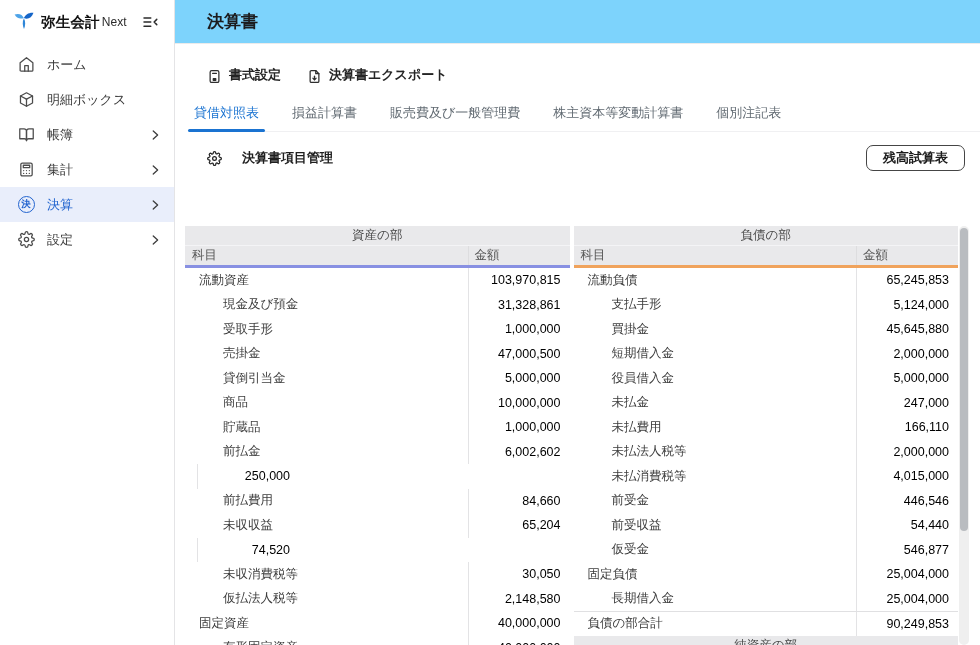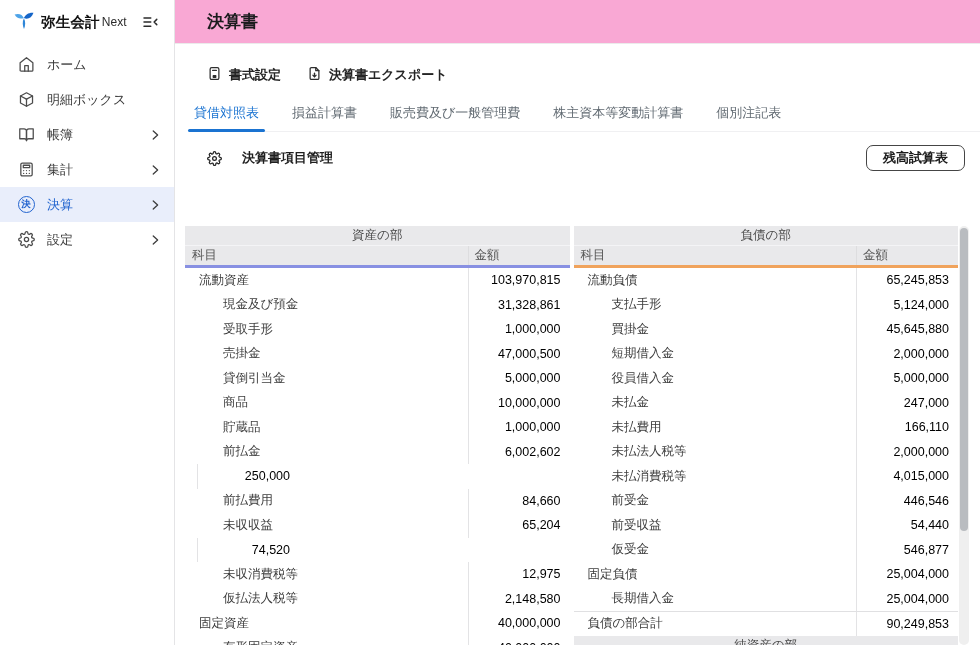--- a/index.html
+++ b/index.html
@@ -45,29 +45,29 @@
   .kessan-badge{
     width:17px;height:17px;border-radius:50%;
     border:1.6px solid var(--sidebar-active-text);
     font-size:9.5px;font-weight:bold;line-height:14px;text-align:center;
     color:var(--sidebar-active-text);
   }
 
   
   .main{flex:1;display:flex;flex-direction:column;min-width:0;}
   .page-header{
-    height:44px;background:#f9a8d4;border-bottom:1px solid #ebebeb;
+    height:44px;background:#7dd3fc;border-bottom:1px solid #ebebeb;
     display:flex;align-items:center;padding-left:32px;
   }
   .page-title{font-size:17px;font-weight:bold;color:#1c1c1e;}
 
   .content{flex:1;background:#fff;position:relative;}
 
   .toolbar{margin:20px 0 0 32px;display:flex;align-items:center;gap:26px;height:22px;}
-  .toolbar-btn{display:flex;align-items:flex-start;gap:7px;cursor:pointer;color:#242424;}
+  .toolbar-btn{display:flex;align-items:flex-end;gap:7px;cursor:pointer;color:#242424;}
   .toolbar-btn .tb-icon{width:15px;height:15px;color:#2e2e2e;}
   .toolbar-btn .tb-label{font-size:13px;font-weight:bold;}
 
   .tabs{
     margin:16px 0 0 16px;display:flex;gap:27px;
     border-bottom:1px solid #f0f0f2;height:30px;
   }
   .tab{
     padding:0 3px;font-size:13px;color:#616a72;cursor:pointer;
     font-weight:500;line-height:22px;position:relative;white-space:nowrap;
@@ -348,21 +348,21 @@
               </div>
               <div class="bs-row">
                 <span class="acct i2">未収収益</span>
                 <span class="amt">65,204</span>
               </div>
               <div class="bs-row">
                 <span class="amt">74,520</span>
               </div>
               <div class="bs-row">
                 <span class="acct i2">未収消費税等</span>
-                <span class="amt">12,975</span>
+                <span class="amt">30,050</span>
               </div>
               <div class="bs-row">
                 <span class="acct i2">仮払法人税等</span>
                 <span class="amt">2,148,580</span>
               </div>
               <div class="bs-row">
                 <span class="acct i1">固定資産</span>
                 <span class="amt">40,000,000</span>
               </div>
               <div class="bs-row">

